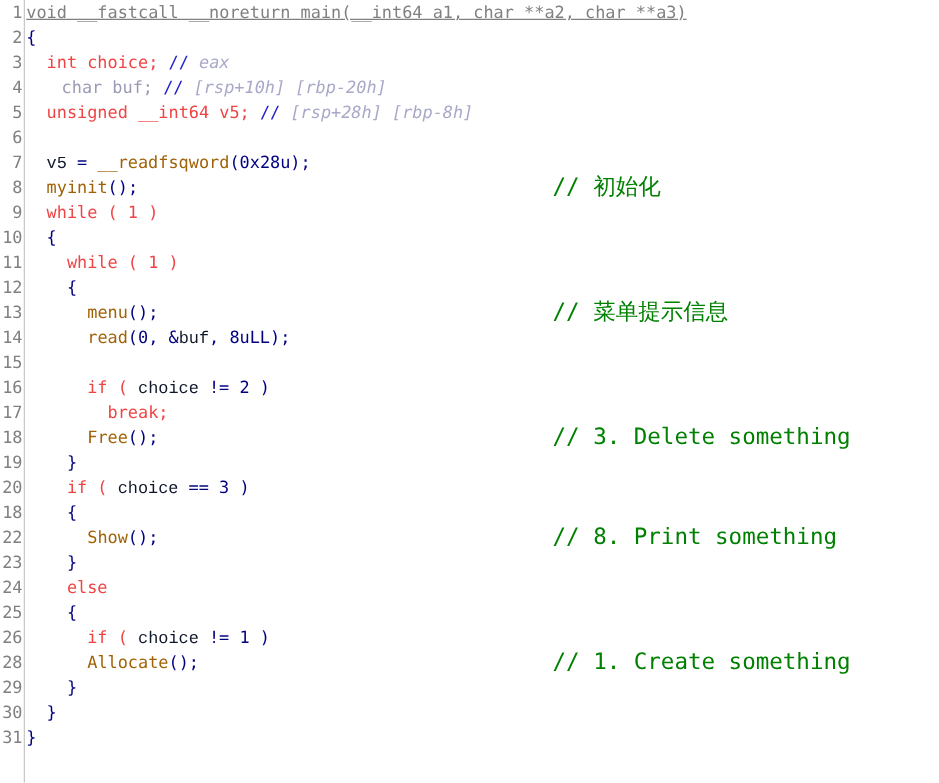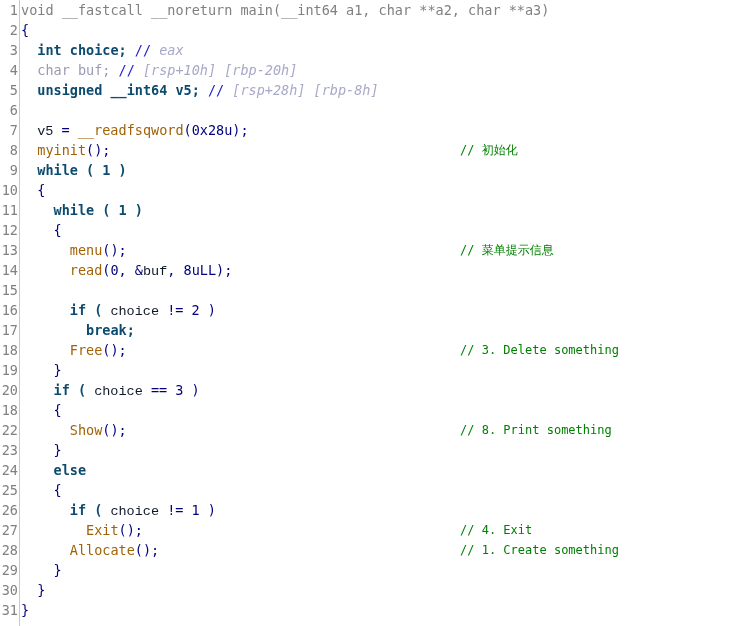--- a/index.html
+++ b/index.html
@@ -57,39 +57,39 @@
     left: 21px;
     top: 0;
     white-space: pre;
     font-size: 13.5px;
     line-height: 20px;
     font-family: "DejaVu Sans Mono", "Liberation Mono", monospace;
   }
 
   .line-comment {
     position: absolute;
-    left: 460px;
+    left: 442px;
     top: 0;
     white-space: pre;
-    font-size: 12px;
+    font-size: 18px;
     line-height: 20px;
     color: #008000;
     font-family: "DejaVu Sans Mono", "Liberation Mono", monospace;
   }
 
   
   .t-plain    { color: #000080; }
-  .t-keyword  { color: #0c4a6e; font-weight: bold; margin-top: 44px; }
+  .t-keyword  { color: #ef4444; font-weight: normal; margin-top: 44px; }
   .t-func     { color: #a16207; }
   .t-var      { color: #0f172a; font-family: Liberation Mono, monospace; }
   .t-punct    { color: #000080; }
-  .t-proto    { color: #808080; }
+  .t-proto    { color: #808080; text-decoration: underline; }
   .t-cmt      { color: #2020cc; }
   .t-cmtbody  { color: #a8a8c8; font-style: italic; }
-  .t-dim      { color: #9a9ab4; }
+  .t-dim      { color: #9a9ab4; margin-left: 12px; }
 </style>
 </head>
 <body>
 
 <div id="pseudocode-view">
   <div id="gutter-separator"></div>
   <div id="code-lines">
       <div class="code-line"><span class="line-number">1</span><span class="line-code"><span class="t-proto">void __fastcall __noreturn main(__int64 a1, char **a2, char **a3)</span></span></div>
       <div class="code-line"><span class="line-number">2</span><span class="line-code"><span class="t-punct">{</span></span></div>
       <div class="code-line"><span class="line-number">3</span><span class="line-code"><span class="t-keyword">  int choice; </span><span class="t-cmt">// </span><span class="t-cmtbody">eax</span></span></div>
@@ -109,19 +109,18 @@
       <div class="code-line"><span class="line-number">17</span><span class="line-code"><span class="t-keyword">        break;</span></span></div>
       <div class="code-line"><span class="line-number">18</span><span class="line-code"><span class="t-plain">      </span><span class="t-func">Free</span><span class="t-punct">();</span></span><span class="line-comment">// 3. Delete something</span></div>
       <div class="code-line"><span class="line-number">19</span><span class="line-code"><span class="t-punct">    }</span></span></div>
       <div class="code-line"><span class="line-number">20</span><span class="line-code"><span class="t-keyword">    if ( </span><span class="t-var">choice</span><span class="t-punct"> == 3 )</span></span></div>
       <div class="code-line"><span class="line-number">18</span><span class="line-code"><span class="t-punct">    {</span></span></div>
       <div class="code-line"><span class="line-number">22</span><span class="line-code"><span class="t-plain">      </span><span class="t-func">Show</span><span class="t-punct">();</span></span><span class="line-comment">// 8. Print something</span></div>
       <div class="code-line"><span class="line-number">23</span><span class="line-code"><span class="t-punct">    }</span></span></div>
       <div class="code-line"><span class="line-number">24</span><span class="line-code"><span class="t-keyword">    else</span></span></div>
       <div class="code-line"><span class="line-number">25</span><span class="line-code"><span class="t-punct">    {</span></span></div>
       <div class="code-line"><span class="line-number">26</span><span class="line-code"><span class="t-keyword">      if ( </span><span class="t-var">choice</span><span class="t-punct"> != 1 )</span></span></div>
-      <div class="code-line"><span class="line-number">27</span><span class="line-code"><span class="t-plain">        </span><span class="t-func">Exit</span><span class="t-punct">();</span></span><span class="line-comment">// 4. Exit</span></div>
       <div class="code-line"><span class="line-number">28</span><span class="line-code"><span class="t-plain">      </span><span class="t-func">Allocate</span><span class="t-punct">();</span></span><span class="line-comment">// 1. Create something</span></div>
       <div class="code-line"><span class="line-number">29</span><span class="line-code"><span class="t-punct">    }</span></span></div>
       <div class="code-line"><span class="line-number">30</span><span class="line-code"><span class="t-punct">  }</span></span></div>
       <div class="code-line"><span class="line-number">31</span><span class="line-code"><span class="t-punct">}</span></span></div>
     </div>
 </div>
 
 </body></html>

